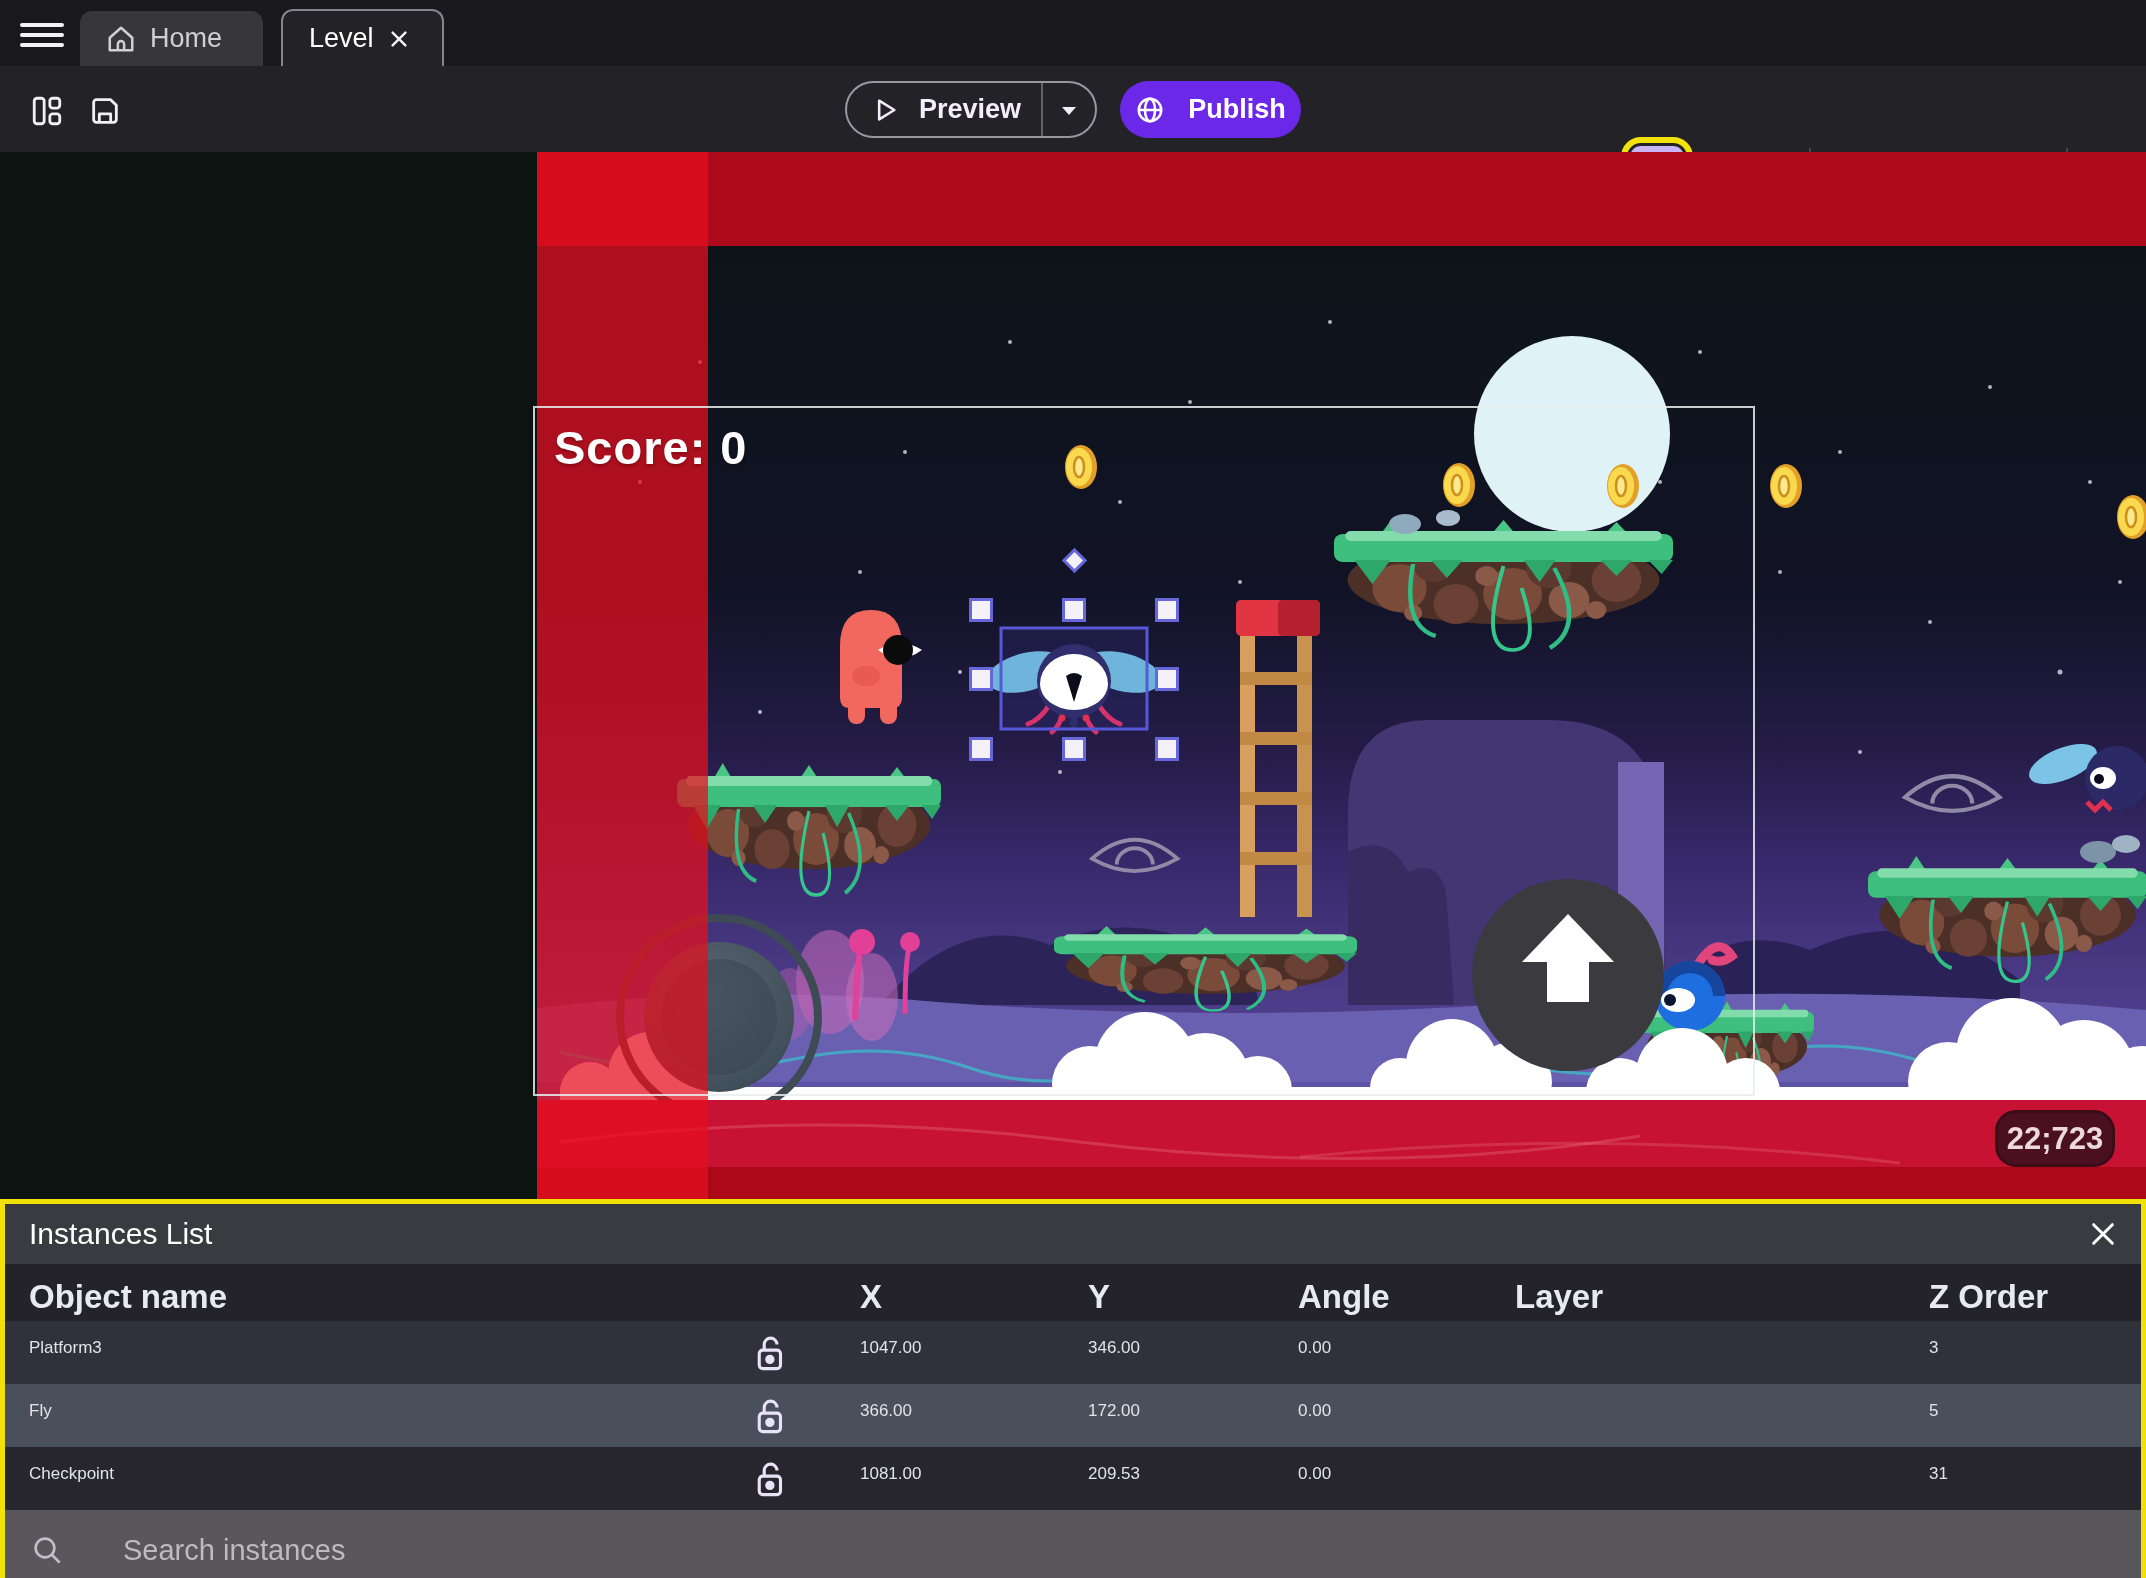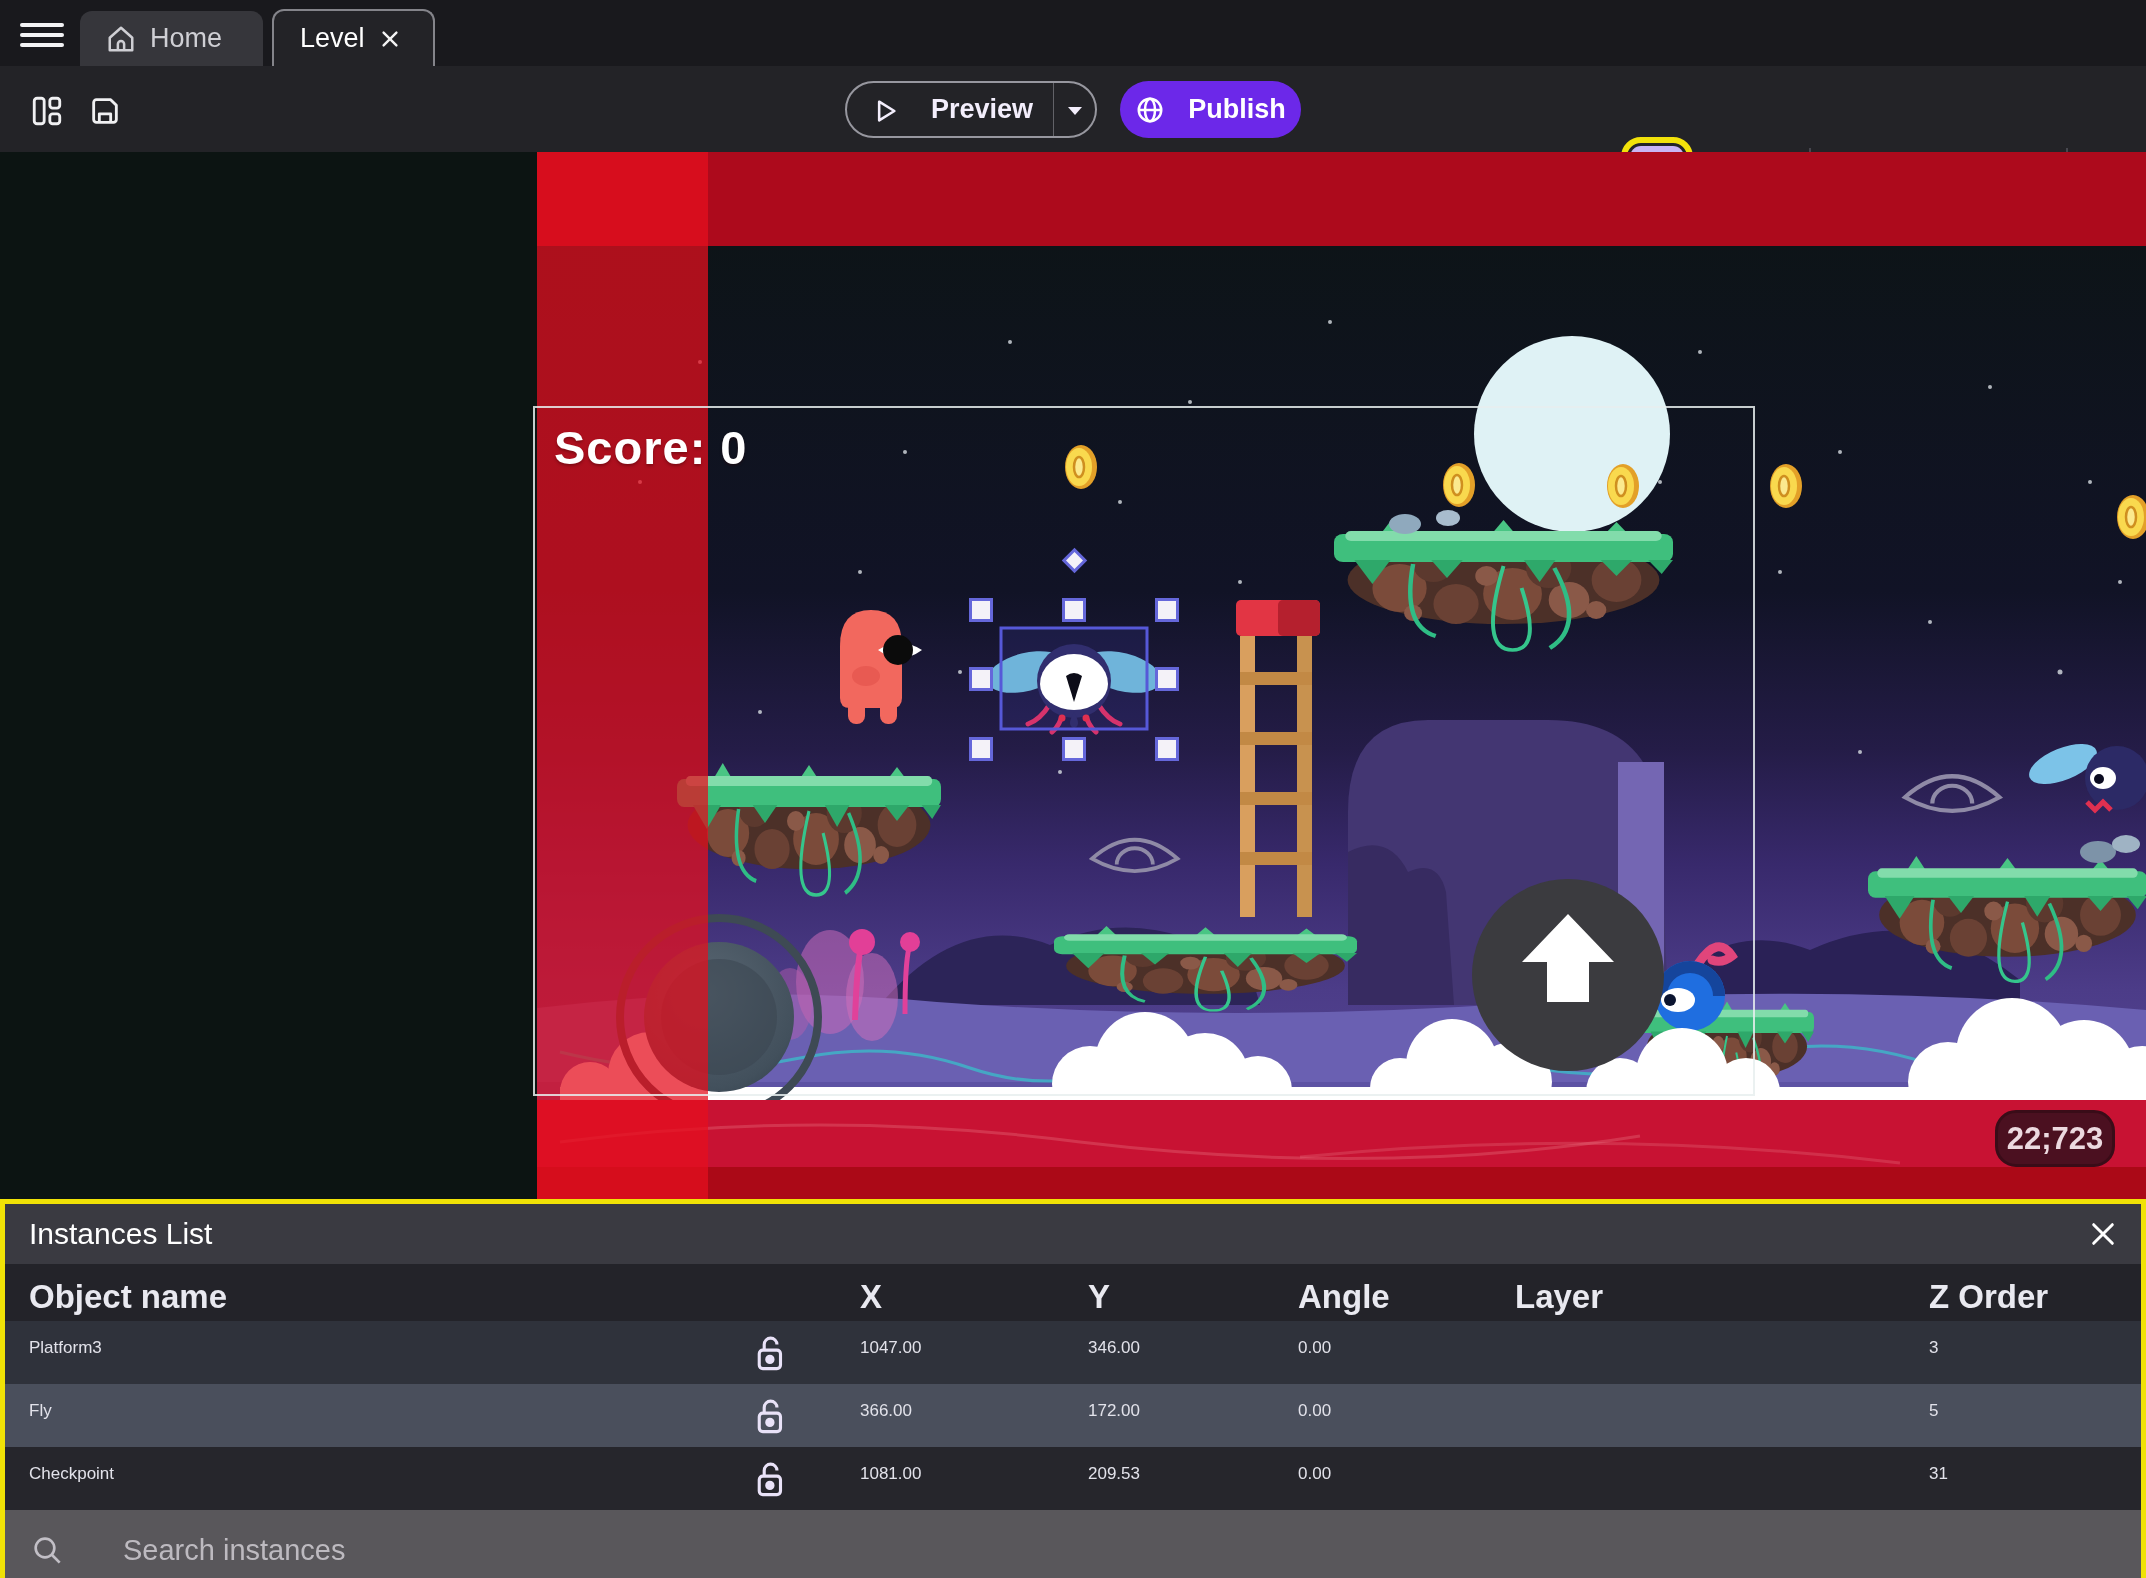--- a/index.html
+++ b/index.html
@@ -15,21 +15,21 @@
   .tab.active{background:#232327;border:2px solid #84848a;border-bottom:none;color:#fff;height:57px;top:9px;}
   .tab .x{width:22px;height:22px;opacity:.95;}
   .tab svg{display:block;}
 
   
   .toolbar{position:absolute;left:0;top:66px;width:2146px;height:87px;background:#232327;}
   .tbicon{position:absolute;top:28px;width:34px;height:34px;cursor:pointer;}
   .tbicon svg{display:block;}
   .btn-preview{position:absolute;left:845px;top:15px;width:252px;height:57px;border:2px solid #97979f;
        border-radius:29px;display:flex;align-items:center;color:#f3eefc;font-size:27px;font-weight:bold;cursor:pointer;background:transparent;}
-  .btn-preview .main{display:flex;align-items:flex-end;gap:32px;padding:0 20px 0 24px;flex:1;}
+  .btn-preview .main{display:flex;align-items:center;gap:20px;padding:0 20px 0 24px;flex:1;}
   .btn-preview .sep{width:2px;height:57px;background:#97979f;opacity:.55;}
   .btn-preview .dd{width:62px;display:flex;align-items:center;justify-content:center;}
   .btn-publish{position:absolute;left:1120px;top:15px;width:181px;height:57px;border:none;border-radius:29px;
        background:#6c28e9;color:#fff;font-size:27px;font-weight:bold;display:flex;align-items:center;gap:23px;
        justify-content:center;cursor:pointer;}
   .iconbtn{position:absolute;top:83px;width:54px;height:54px;display:flex;align-items:center;justify-content:center;cursor:pointer;}
   .iconbtn.sel{background:#c9b4f5;border-radius:11px;height:60px;top:80px;outline:6px solid #f2e20a;outline-offset:3px;}
   .vdivider{position:absolute;top:82px;width:2px;height:56px;background:#47474f;}
 
   
@@ -73,21 +73,21 @@
         <span></span>
         <span></span>
     </div>
     <div class="tab" style="left:80px;width:183px;">
       <svg width="30" height="30" viewBox="0 0 24 24" fill="none" stroke="#cfcfd4" stroke-width="2" stroke-linejoin="round">
           <path d="M3 11 L12 3 L21 11 V21 H3 Z"></path>
           <path d="M9.5 21 v-5 a2.5 2.5 0 0 1 5 0 v5"></path>
         </svg>
       <span>Home</span>
     </div>
-    <div class="tab active" style="left:272px;width:163px;">
+    <div class="tab active" style="left:281px;width:163px;">
       <span>Level</span>
       <svg class="x" viewBox="0 0 24 24" stroke="#fff" stroke-width="2.6" fill="none" stroke-linecap="round">
           <path d="M5 5 L19 19 M19 5 L5 19"></path>
         </svg>
     </div>
   </div>
 
   <div class="toolbar">
     <div class="tbicon" style="left:30px;">
       <svg width="34" height="34" viewBox="0 0 24 24" fill="none" stroke="#f0f0f2" stroke-width="2">

